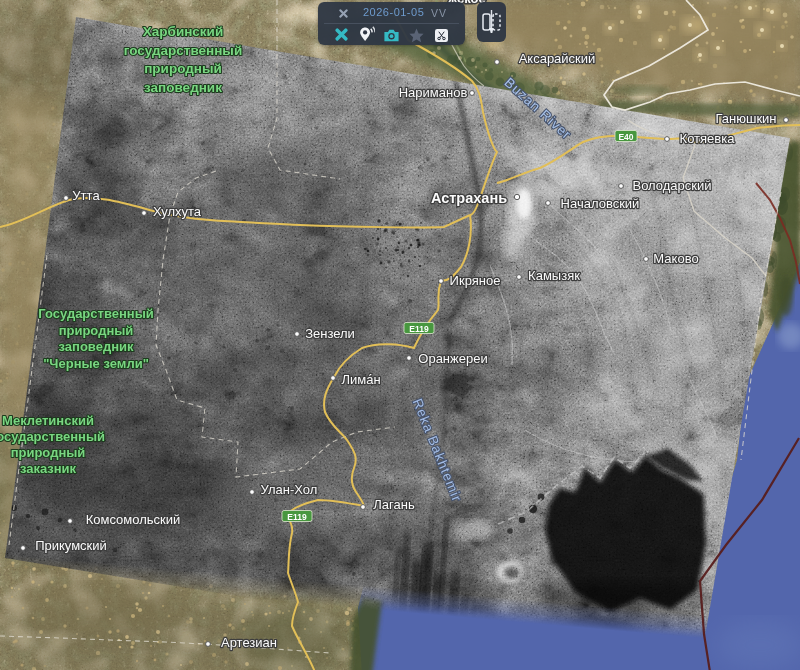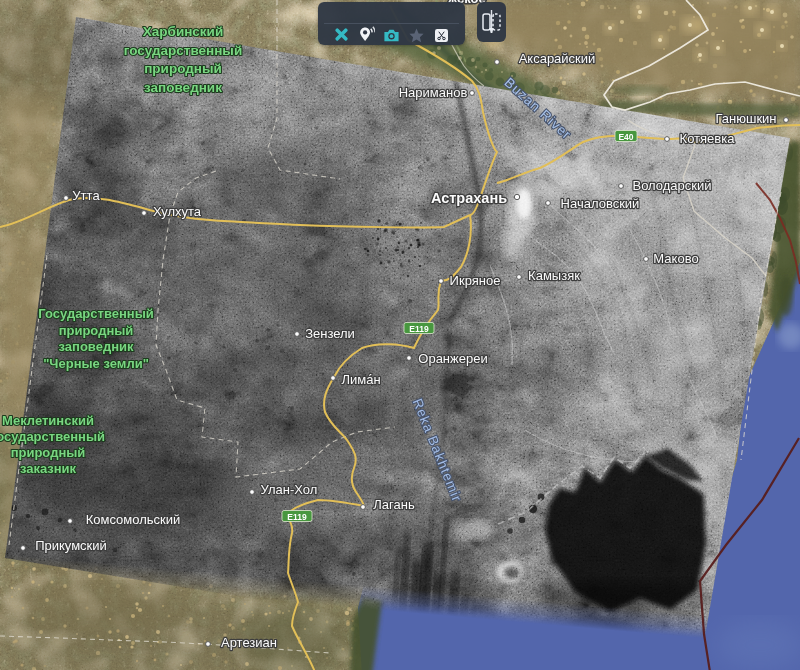--- a/index.html
+++ b/index.html
@@ -755,20 +755,30 @@
     <text x="433" y="452" text-anchor="middle" font-size="13.5" fill="#a3bce4" stroke="#47536b" stroke-width="2.2" paint-order="stroke" transform="rotate(68 433 452)" letter-spacing="1">Reka Bakhtemir</text>
     <rect x="615.0" y="130.5" width="22" height="11" rx="2" fill="#48973f" stroke="#dfe9d2" stroke-width="0.8"></rect>
     <text x="626" y="139.5" text-anchor="middle" font-size="8.5" font-weight="bold" fill="#fff">E40</text>
     <rect x="404.0" y="322.5" width="30" height="11" rx="2" fill="#48973f" stroke="#dfe9d2" stroke-width="0.8"></rect>
     <text x="419" y="331.5" text-anchor="middle" font-size="8.5" font-weight="bold" fill="#fff">E119</text>
     <rect x="282.0" y="510.5" width="30" height="11" rx="2" fill="#48973f" stroke="#dfe9d2" stroke-width="0.8"></rect>
     <text x="297" y="519.5" text-anchor="middle" font-size="8.5" font-weight="bold" fill="#fff">E119</text>
   </svg>
 
 <div style="position:absolute;left:318px;top:2px;width:147px;height:43px;background:rgba(47,55,68,0.96);border-radius:6px;box-shadow:0 1px 3px rgba(0,0,0,.3)">
+ <div style="position:absolute;left:0;top:0;width:100%;height:21px;display:flex;align-items:center">
+  <svg width="13" height="13" style="position:absolute;left:19px;top:5px" viewBox="0 0 24 24">
+        <g fill="#96a2b3">
+          <rect x="10" y="2" width="4" height="20" rx="1.5" transform="rotate(45 12 12)"></rect>
+          <rect x="10" y="2" width="4" height="20" rx="1.5" transform="rotate(-45 12 12)"></rect>
+        </g>
+      </svg>
+  <span style="position:absolute;left:45px;top:4px;font-size:11px;color:#6e9bcd;letter-spacing:0.5px">2026-01-05</span>
+  <span style="position:absolute;left:113px;top:5px;font-size:10.5px;color:#8894a6;letter-spacing:1px">VV</span>
+ </div>
  <div style="position:absolute;left:6px;right:6px;top:21px;height:1px;background:#47505e"></div>
  <svg width="17" height="17" style="position:absolute;left:15px;top:24px" viewBox="0 0 24 24">
       <g fill="#35bac4">
         <rect x="9.5" y="1" width="5" height="22" rx="2" transform="rotate(45 12 12)"></rect>
         <rect x="9.5" y="1" width="5" height="22" rx="2" transform="rotate(-45 12 12)"></rect>
       </g>
     </svg>
  <svg width="17" height="17" style="position:absolute;left:40px;top:24px" viewBox="0 0 24 24">
       <path d="M10 2 C6 2 3 5 3 9 C3 13 10 21 10 21 C10 21 17 13 17 9 C17 5 14 2 10 2 Z" fill="#f2f4f7"></path>
       <circle cx="10" cy="9" r="3" fill="#2f3744"></circle>

